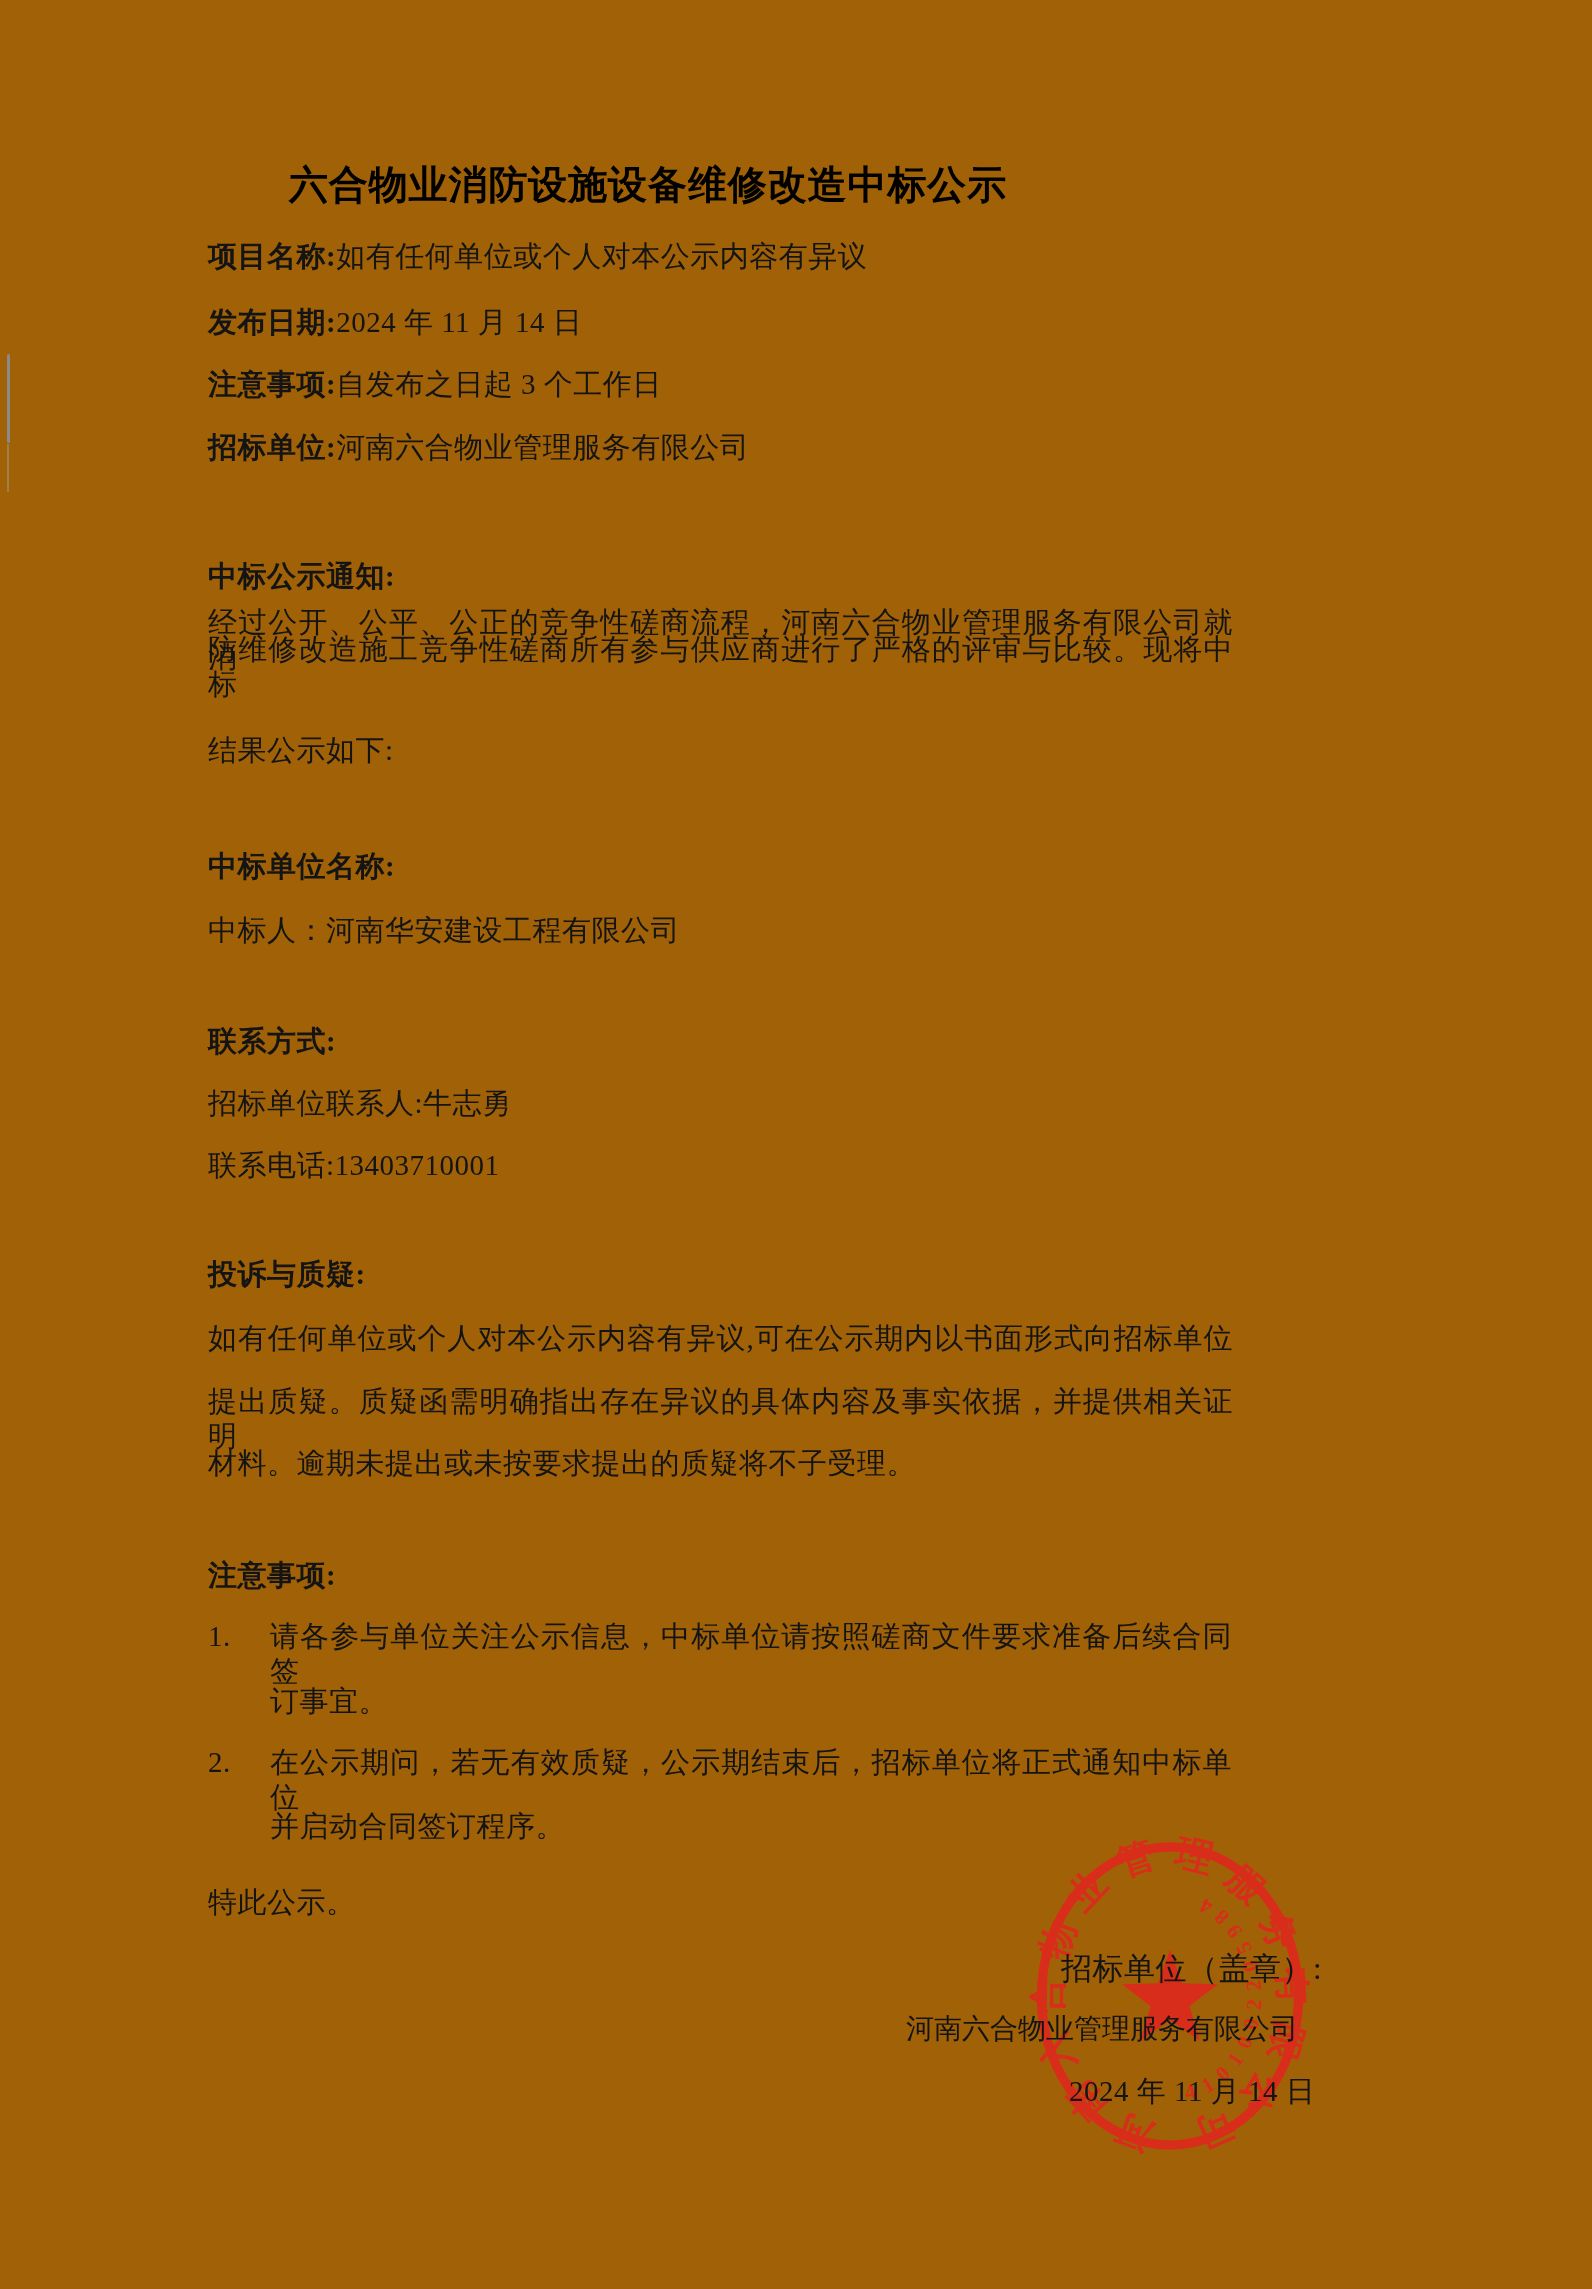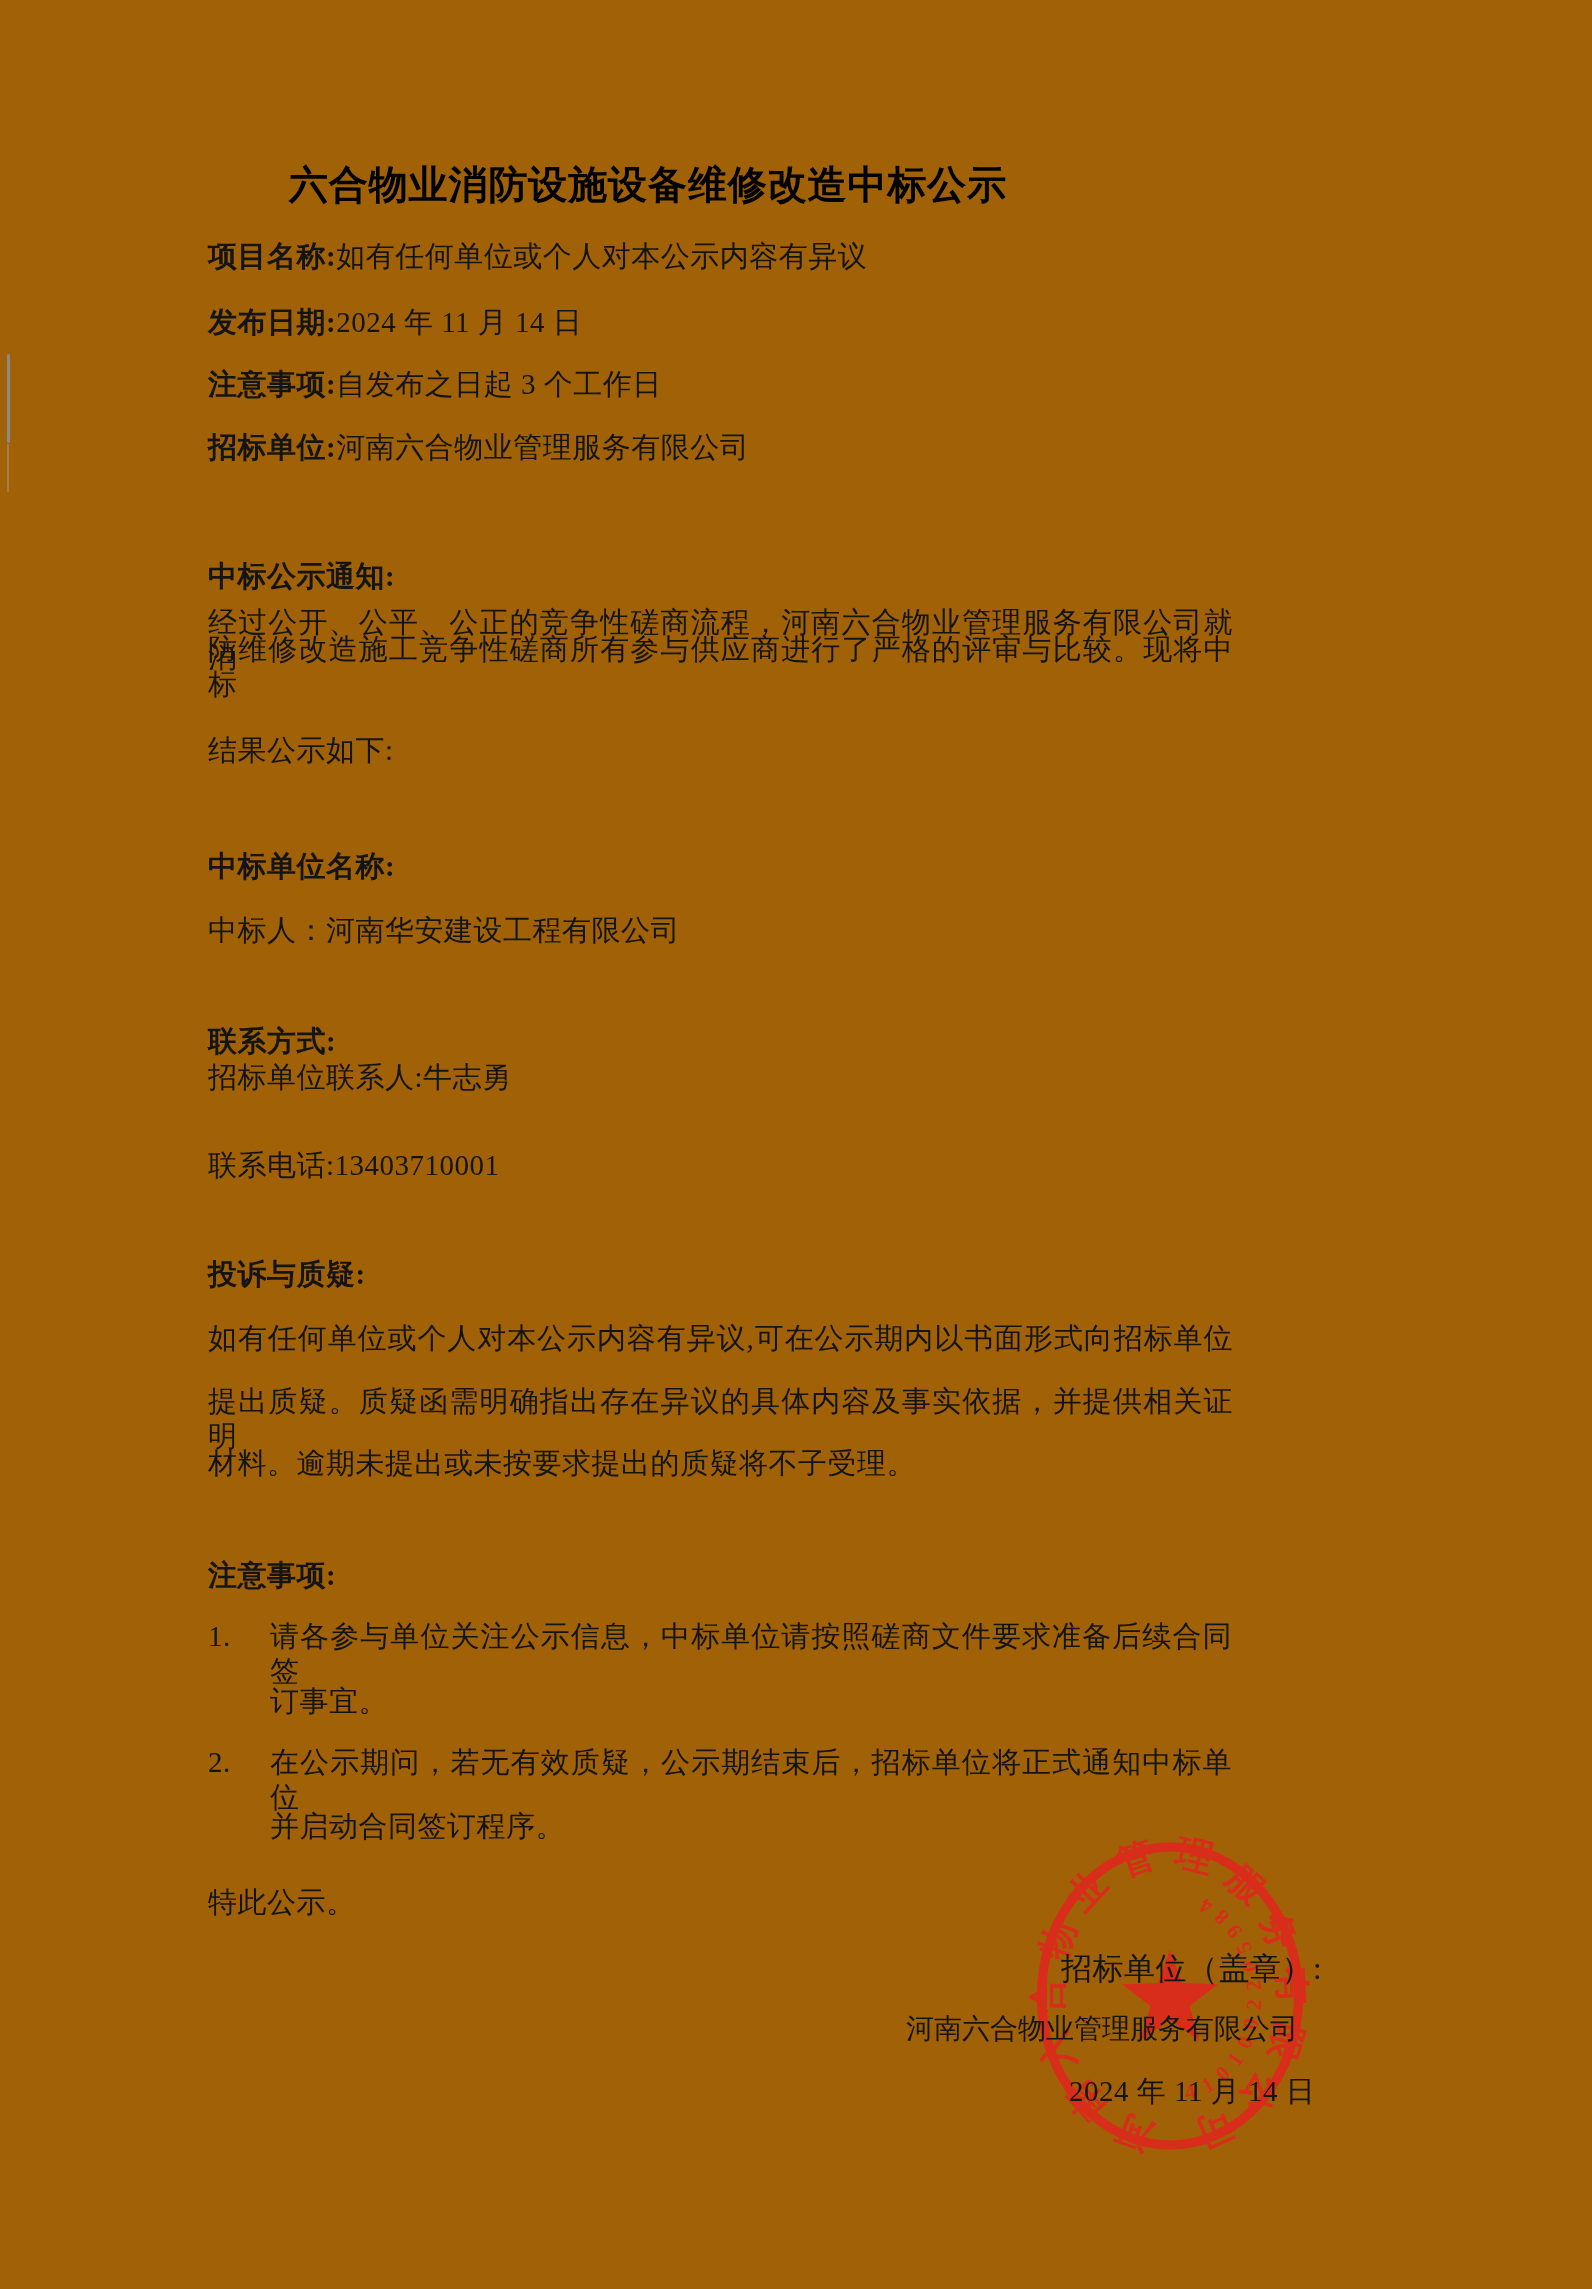--- a/index.html
+++ b/index.html
@@ -95,21 +95,21 @@
 
   <div class="line bold" style="top:542px;left:208px;margin-top:17px;">中标公示通知:</div>
   <div class="line just" style="top:605px;left:208px;">经过公开、公平、公正的竞争性磋商流程，河南六合物业管理服务有限公司就消</div>
   <div class="line just" style="top:632px;left:208px;">防维修改造施工竞争性磋商所有参与供应商进行了严格的评审与比较。现将中标</div>
   <div class="line" style="top:733px;left:208px;">结果公示如下:</div>
 
   <div class="line bold" style="top:849px;left:208px;">中标单位名称:</div>
   <div class="line" style="top:913px;left:208px;">中标人：河南华安建设工程有限公司</div>
 
   <div class="line bold" style="top:1024px;left:208px;">联系方式:</div>
-  <div class="line" style="top:1060px;left:208px;">招标单位联系人:牛志勇</div>
+  <div class="line" style="top:1086px;left:208px;">招标单位联系人:牛志勇</div>
   <div class="line" style="top:1148px;left:208px;">联系电话:13403710001</div>
 
   <div class="line bold" style="top:1257px;left:208px;">投诉与质疑:</div>
   <div class="line just" style="top:1321px;left:208px;">如有任何单位或个人对本公示内容有异议,可在公示期内以书面形式向招标单位</div>
   <div class="line just" style="top:1384px;left:208px;">提出质疑。质疑函需明确指出存在异议的具体内容及事实依据，并提供相关证明</div>
   <div class="line" style="top:1446px;left:208px;">材料。逾期未提出或未按要求提出的质疑将不子受理。</div>
 
   <div class="line bold" style="top:1558px;left:208px;">注意事项:</div>
 
   <div class="line" style="top:1619px;left:208px;">1.</div>

